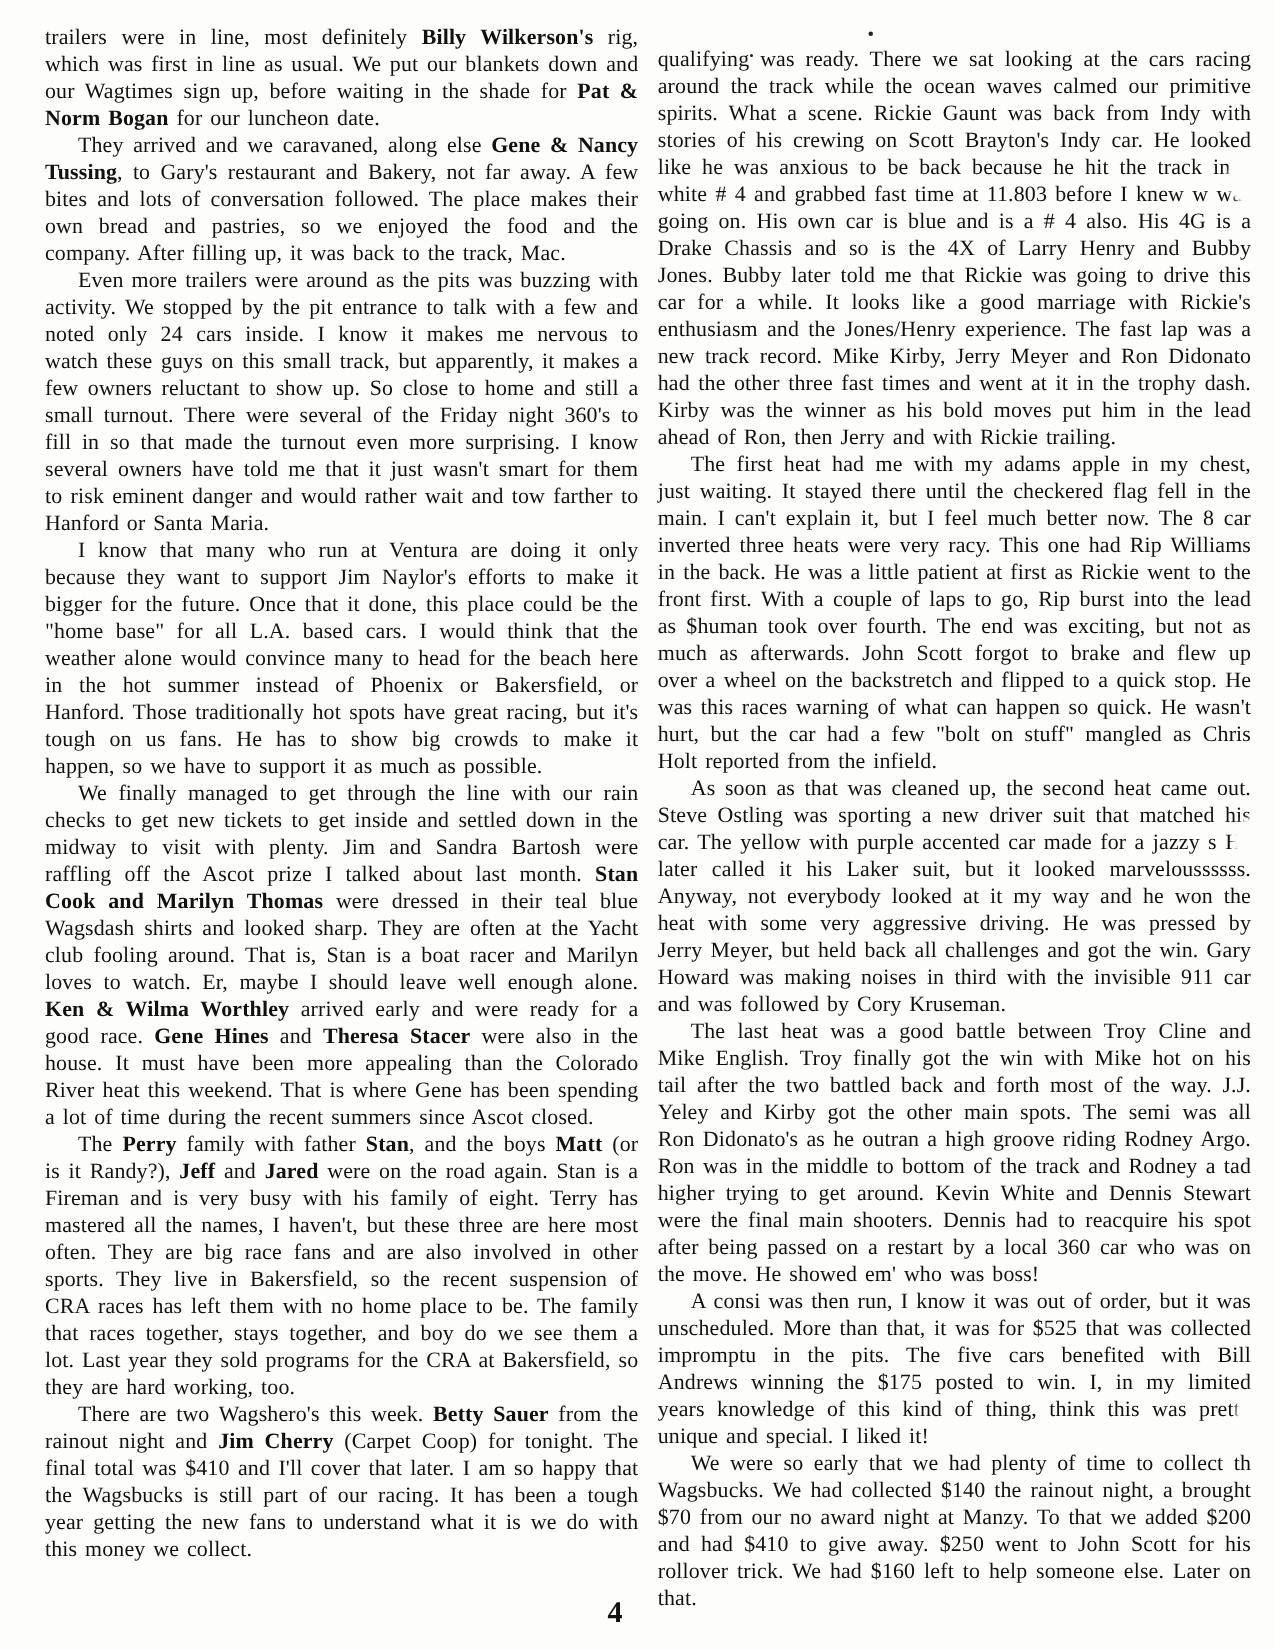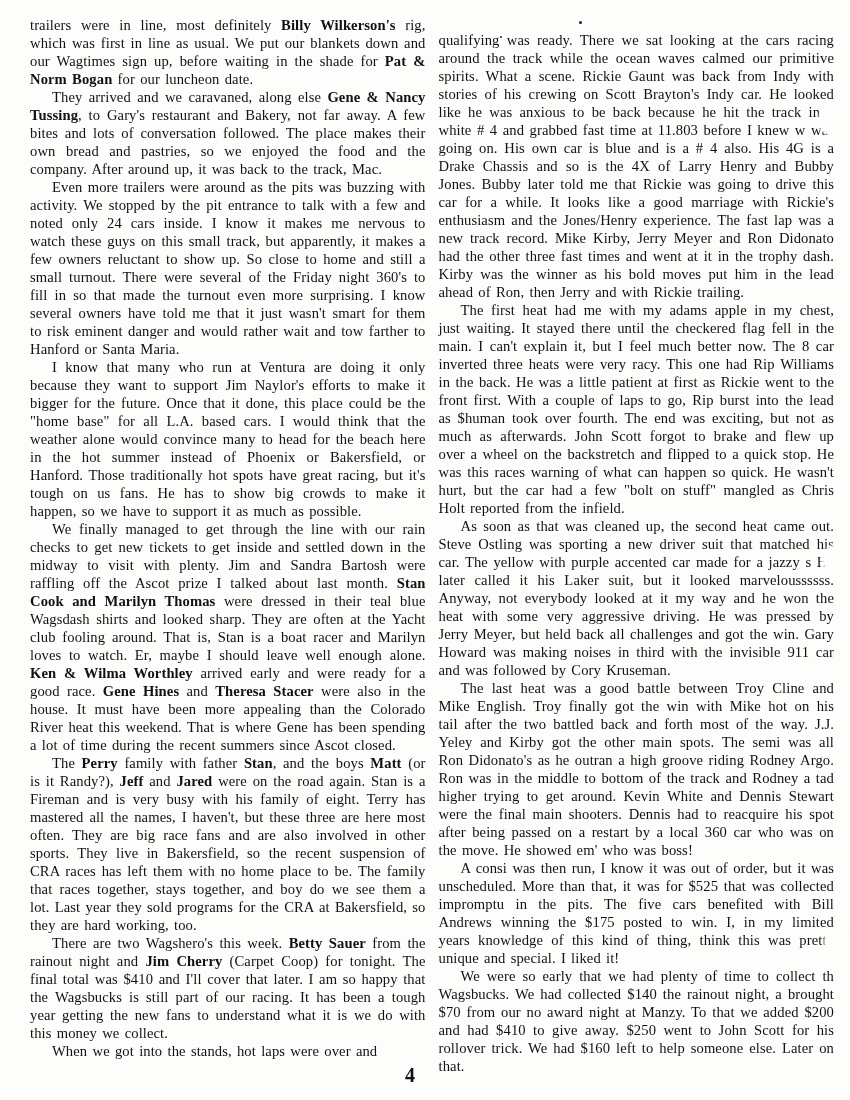--- a/index.html
+++ b/index.html
@@ -70,27 +70,26 @@
   .speck-1 { left: 579px; top: 21px; }
   .speck-2 { left: 500px; top: 36px; width: 2px; height: 2px; }
 </style>
 </head>
 <body>
 
 <div class="page">
   <div class="columns">
     <div class="col col-left">
         <p class="para"><span>trailers were in line, most definitely </span><span class="seg-bold">Billy Wilkerson's</span><span> rig, which was first in line as usual. We put our blankets down and our Wagtimes sign up, before waiting in the shade for </span><span class="seg-bold">Pat &amp; Norm Bogan</span><span> for our luncheon date.</span></p>
-        <p class="para indent"><span>They arrived and we caravaned, along else </span><span class="seg-bold">Gene &amp; Nancy Tussing</span><span>, to Gary's restaurant and Bakery, not far away. A few bites and lots of conversation followed. The place makes their own bread and pastries, so we enjoyed the food and the company. After around up, it was back to the track, Mac.</span></p>
+        <p class="para indent"><span>They arrived and we caravaned, along else </span><span class="seg-bold">Gene &amp; Nancy Tussing</span><span>, to Gary's restaurant and Bakery, not far away. A few bites and lots of conversation followed. The place makes their own bread and pastries, so we enjoyed the food and the company. After filling up, it was back to the track, Mac.</span></p>
         <p class="para indent"><span>Even more trailers were around as the pits was buzzing with activity. We stopped by the pit entrance to talk with a few and noted only 24 cars inside. I know it makes me nervous to watch these guys on this small track, but apparently, it makes a few owners reluctant to show up. So close to home and still a small turnout. There were several of the Friday night 360's to fill in so that made the turnout even more surprising. I know several owners have told me that it just wasn't smart for them to risk eminent danger and would rather wait and tow farther to Hanford or Santa Maria.</span></p>
         <p class="para indent"><span>I know that many who run at Ventura are doing it only because they want to support Jim Naylor's efforts to make it bigger for the future. Once that it done, this place could be the "home base" for all L.A. based cars. I would think that the weather alone would convince many to head for the beach here in the hot summer instead of Phoenix or Bakersfield, or Hanford. Those traditionally hot spots have great racing, but it's tough on us fans. He has to show big crowds to make it happen, so we have to support it as much as possible.</span></p>
         <p class="para indent"><span>We finally managed to get through the line with our rain checks to get new tickets to get inside and settled down in the midway to visit with plenty. Jim and Sandra Bartosh were raffling off the Ascot prize I talked about last month. </span><span class="seg-bold">Stan Cook and Marilyn Thomas</span><span> were dressed in their teal blue Wagsdash shirts and looked sharp. They are often at the Yacht club fooling around. That is, Stan is a boat racer and Marilyn loves to watch. Er, maybe I should leave well enough alone. </span><span class="seg-bold">Ken &amp; Wilma Worthley</span><span> arrived early and were ready for a good race. </span><span class="seg-bold">Gene Hines</span><span> and </span><span class="seg-bold">Theresa Stacer</span><span> were also in the house. It must have been more appealing than the Colorado River heat this weekend. That is where Gene has been spending a lot of time during the recent summers since Ascot closed.</span></p>
         <p class="para indent"><span>The </span><span class="seg-bold">Perry</span><span> family with father </span><span class="seg-bold">Stan</span><span>, and the boys </span><span class="seg-bold">Matt</span><span> (or is it Randy?), </span><span class="seg-bold">Jeff</span><span> and </span><span class="seg-bold">Jared</span><span> were on the road again. Stan is a Fireman and is very busy with his family of eight. Terry has mastered all the names, I haven't, but these three are here most often. They are big race fans and are also involved in other sports. They live in Bakersfield, so the recent suspension of CRA races has left them with no home place to be. The family that races together, stays together, and boy do we see them a lot. Last year they sold programs for the CRA at Bakersfield, so they are hard working, too.</span></p>
         <p class="para indent"><span>There are two Wagshero's this week. </span><span class="seg-bold">Betty Sauer</span><span> from the rainout night and </span><span class="seg-bold">Jim Cherry</span><span> (Carpet Coop) for tonight. The final total was $410 and I'll cover that later. I am so happy that the Wagsbucks is still part of our racing. It has been a tough year getting the new fans to understand what it is we do with this money we collect.</span></p>
-        <p class="para indent"><span>When we got into the stands, hot laps were over and</span></p>
       </div>
     <div class="col col-right">
         <p class="para"><span>qualifying was ready. There we sat looking at the cars racing around the track while the ocean waves calmed our primitive spirits. What a scene. Rickie Gaunt was back from Indy with stories of his crewing on Scott Brayton's Indy car. He looked like he was anxious to be back because he hit the track in a white # 4 and grabbed fast time at 11.803 before I knew w was going on. His own car is blue and is a # 4 also. His 4G is a Drake Chassis and so is the 4X of Larry Henry and Bubby Jones. Bubby later told me that Rickie was going to drive this car for a while. It looks like a good marriage with Rickie's enthusiasm and the Jones/Henry experience. The fast lap was a new track record. Mike Kirby, Jerry Meyer and Ron Didonato had the other three fast times and went at it in the trophy dash. Kirby was the winner as his bold moves put him in the lead ahead of Ron, then Jerry and with Rickie trailing.</span></p>
         <p class="para indent"><span>The first heat had me with my adams apple in my chest, just waiting. It stayed there until the checkered flag fell in the main. I can't explain it, but I feel much better now. The 8 car inverted three heats were very racy. This one had Rip Williams in the back. He was a little patient at first as Rickie went to the front first. With a couple of laps to go, Rip burst into the lead as $human took over fourth. The end was exciting, but not as much as afterwards. John Scott forgot to brake and flew up over a wheel on the backstretch and flipped to a quick stop. He was this races warning of what can happen so quick. He wasn't hurt, but the car had a few "bolt on stuff" mangled as Chris Holt reported from the infield.</span></p>
         <p class="para indent"><span>As soon as that was cleaned up, the second heat came out. Steve Ostling was sporting a new driver suit that matched his car. The yellow with purple accented car made for a jazzy s He later called it his Laker suit, but it looked marveloussssss. Anyway, not everybody looked at it my way and he won the heat with some very aggressive driving. He was pressed by Jerry Meyer, but held back all challenges and got the win. Gary Howard was making noises in third with the invisible 911 car and was followed by Cory Kruseman.</span></p>
         <p class="para indent"><span>The last heat was a good battle between Troy Cline and Mike English. Troy finally got the win with Mike hot on his tail after the two battled back and forth most of the way. J.J. Yeley and Kirby got the other main spots. The semi was all Ron Didonato's as he outran a high groove riding Rodney Argo. Ron was in the middle to bottom of the track and Rodney a tad higher trying to get around. Kevin White and Dennis Stewart were the final main shooters. Dennis had to reacquire his spot after being passed on a restart by a local 360 car who was on the move. He showed em' who was boss!</span></p>
         <p class="para indent"><span>A consi was then run, I know it was out of order, but it was unscheduled. More than that, it was for $525 that was collected impromptu in the pits. The five cars benefited with Bill Andrews winning the $175 posted to win. I, in my limited years knowledge of this kind of thing, think this was pretty unique and special. I liked it!</span></p>
         <p class="para indent"><span>We were so early that we had plenty of time to collect th Wagsbucks. We had collected $140 the rainout night, a brought $70 from our no award night at Manzy. To that we added $200 and had $410 to give away. $250 went to John Scott for his rollover trick. We had $160 left to help someone else. Later on that.</span></p>
       </div>
   </div>

